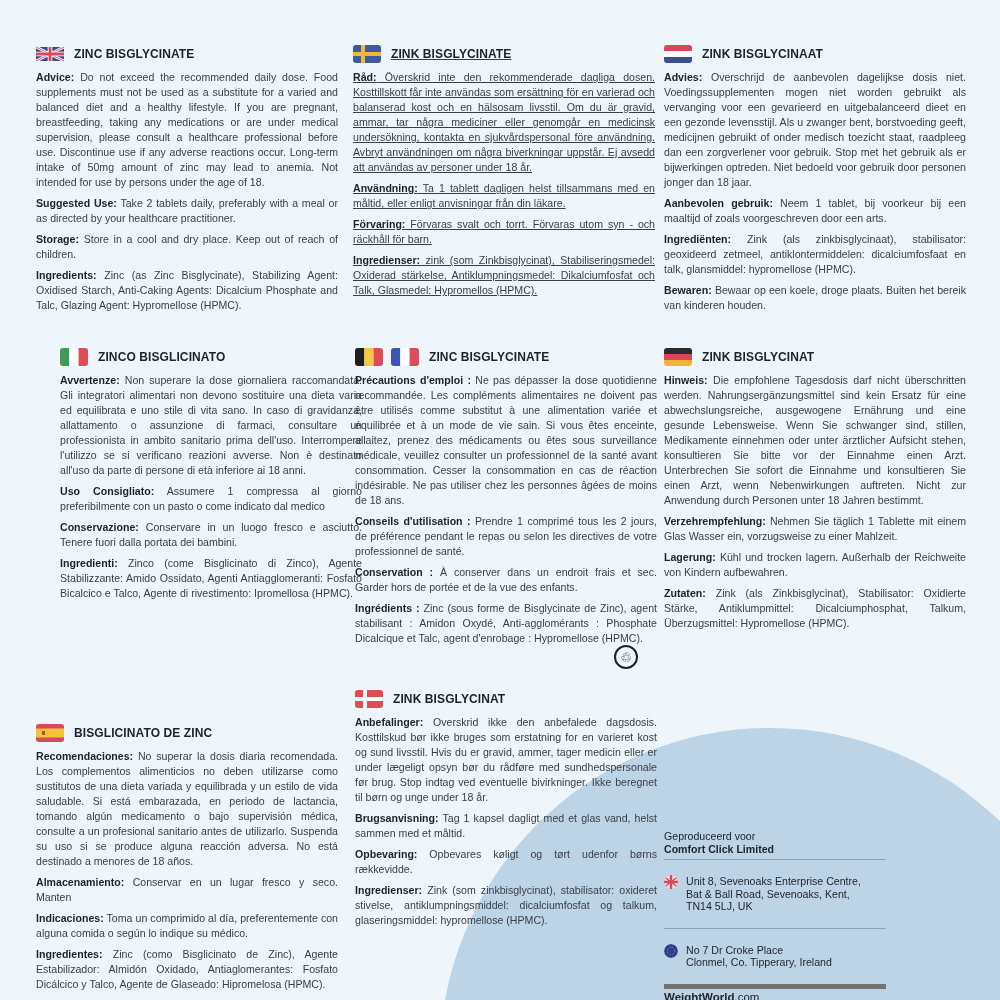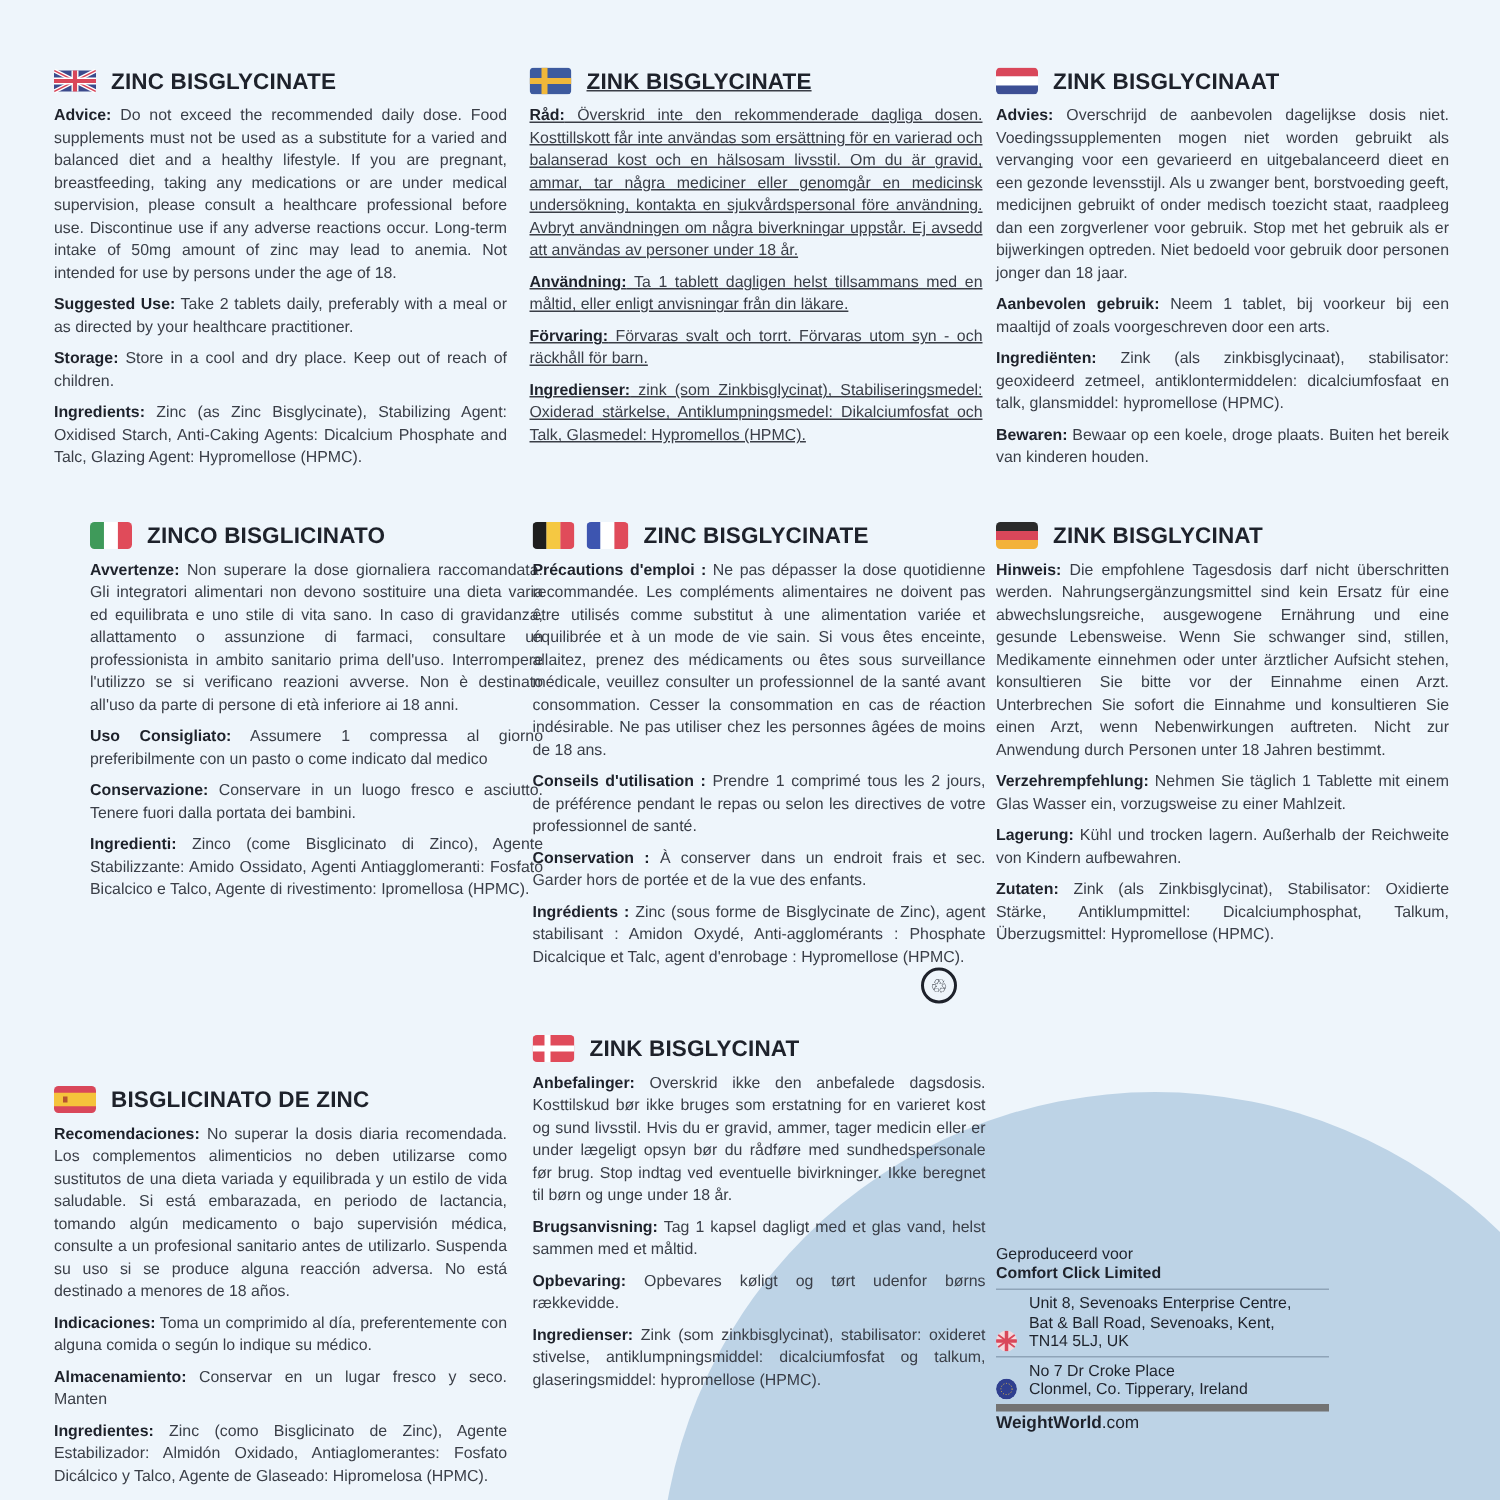--- a/index.html
+++ b/index.html
@@ -13,32 +13,32 @@
     position:absolute; left:440px; top:728px; width:660px; height:660px;
     border-radius:50%; background:#bdd3e6;
   }
   .section {
     position:absolute; width:302px; font-size:10.6px; line-height:15px;
     text-align:justify; color:#3a3e47;
   }
   .hdr { display:flex; align-items:center; height:20px; margin-bottom:6px; }
   .flag { width:28px; height:18px; border-radius:3px; overflow:hidden; margin-right:10px; position:relative; flex:0 0 auto; }
   .flag2 { margin-right:8px; }
-  .title { font-weight:bold; font-size:15px; color:#1e222b; letter-spacing:0.1px; }
+  .title { font-weight:bold; font-size:12px; color:#1e222b; letter-spacing:0.1px; }
   .para { margin:0 0 6px 0; }
   .lbl { font-weight:bold; color:#1e222b; }
   .recycle {
     position:absolute; left:614px; top:645px; width:24px; height:24px; border-radius:50%;
     border:2px solid #1e222b; box-sizing:border-box; display:flex; align-items:center; justify-content:center;
     font-size:13px; color:#1e222b;
   }
   .footer { position:absolute; left:664px; top:830px; width:222px; font-size:10.6px; color:#1e222b; }
   .footer .made { line-height:13px; }
   .footer .company { font-weight:bold; line-height:13px; margin-bottom:3px; }
-  .frow { display:flex; align-items:flex-end; border-top:1px solid #8fa4b8; padding:3px 0; }
+  .frow { display:flex; align-items:flex-start; border-top:1px solid #8fa4b8; padding:15px 0; }
   .frow .ico { width:14px; height:14px; border-radius:50%; margin-right:8px; flex:0 0 auto; position:relative; overflow:hidden; }
   .frow .addr { line-height:12.5px; }
   .brand { border-top:5px solid #737373; padding-top:2px; font-size:11.5px; }
   .brand b { font-weight:bold; }
 </style>
 </head>
 <body>
 
 <div class="bg-circle"></div>
 
@@ -160,22 +160,22 @@
     <span class="flag">
       <svg width="28" height="18" viewBox="0 0 28 18">
           <rect width="28" height="18" fill="#d9475a"></rect>
           <rect y="4.5" width="28" height="9" fill="#f5c33b"></rect>
           <rect x="6" y="7" width="3" height="4" fill="#b5532f"></rect>
         </svg>
     </span>
     <span class="title">BISGLICINATO DE ZINC</span>
   </div>
   <p class="para"><span class="lbl">Recomendaciones:</span><span> No superar la dosis diaria recomendada. Los complementos alimenticios no deben utilizarse como sustitutos de una dieta variada y equilibrada y un estilo de vida saludable. Si está embarazada, en periodo de lactancia, tomando algún medicamento o bajo supervisión médica, consulte a un profesional sanitario antes de utilizarlo. Suspenda su uso si se produce alguna reacción adversa. No está destinado a menores de 18 años.</span></p>
+  <p class="para"><span class="lbl">Almacenamiento:</span><span> Conservar en un lugar fresco y seco. Manten</span></p>
   <p class="para"><span class="lbl">Indicaciones:</span><span> Toma un comprimido al día, preferentemente con alguna comida o según lo indique su médico.</span></p>
-  <p class="para"><span class="lbl">Almacenamiento:</span><span> Conservar en un lugar fresco y seco. Manten</span></p>
   <p class="para"><span class="lbl">Ingredientes:</span><span> Zinc (como Bisglicinato de Zinc), Agente Estabilizador: Almidón Oxidado, Antiaglomerantes: Fosfato Dicálcico y Talco, Agente de Glaseado: Hipromelosa (HPMC).</span></p>
 </div>
 
 <div class="section" style="left:355px;top:689px;">
   <div class="hdr">
     <span class="flag">
       <svg width="28" height="18" viewBox="0 0 28 18">
           <rect width="28" height="18" fill="#e04b5a"></rect>
           <rect x="8" width="4" height="18" fill="#ffffff"></rect>
           <rect y="7" width="28" height="4" fill="#ffffff"></rect>

